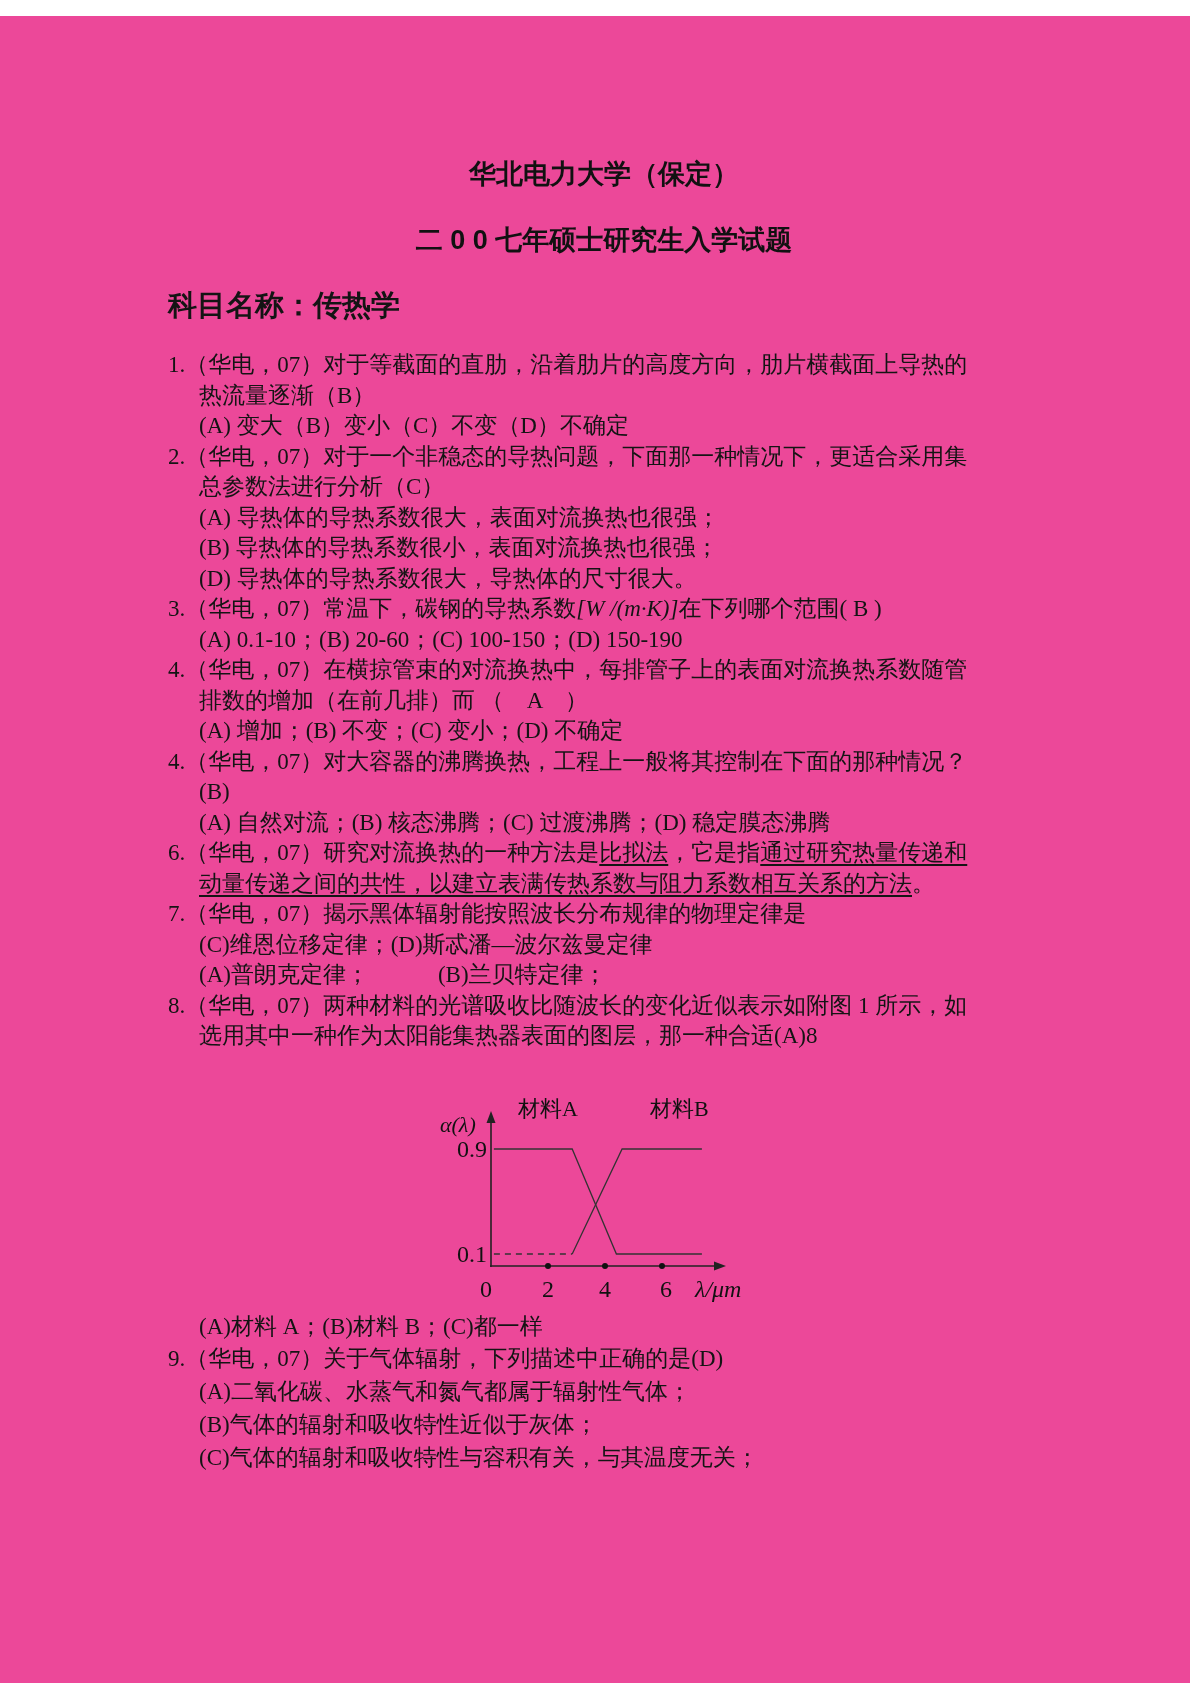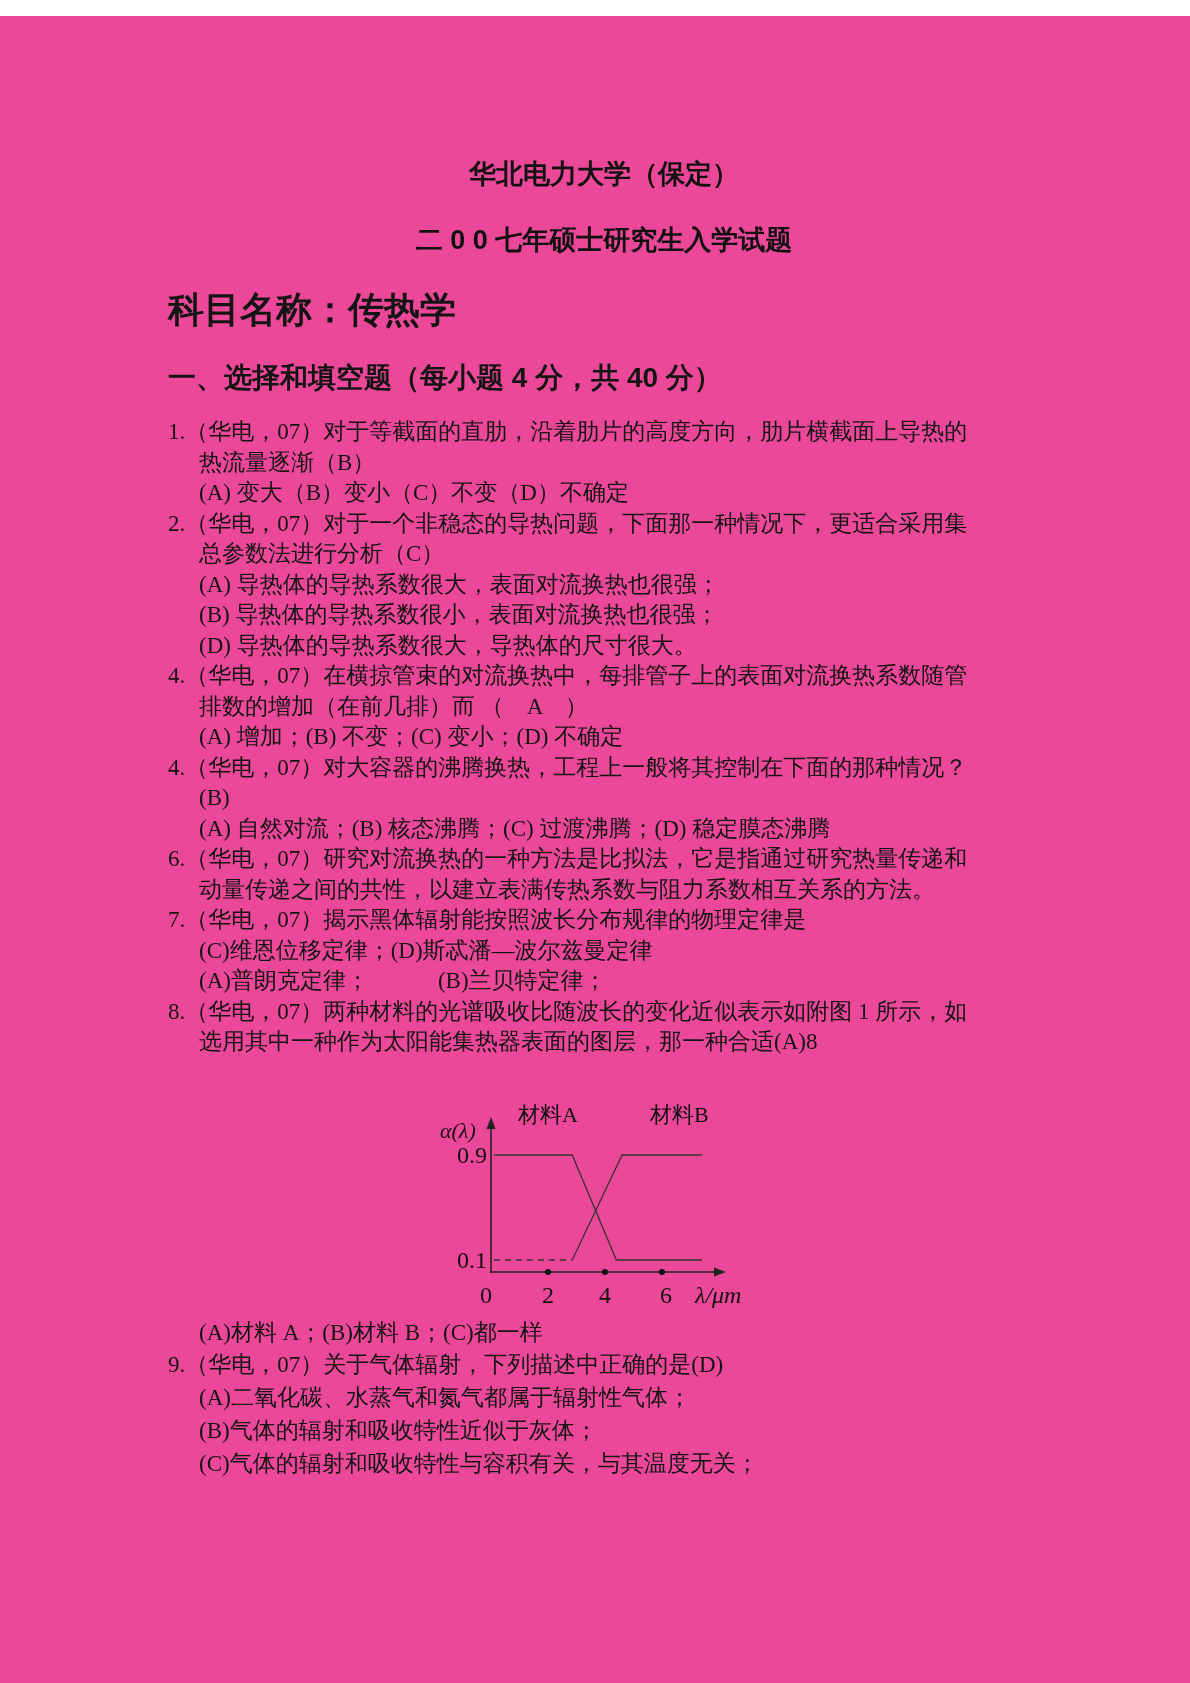--- a/index.html
+++ b/index.html
@@ -9,30 +9,30 @@
     position:relative; overflow:hidden; margin:16px auto;
   }
   .doc { padding:140px 150px 0 168px; }
 
   .title, .subtitle {
     text-align:center; font-family:"Liberation Sans", sans-serif;
     font-weight:bold; font-size:27px; margin:0; color:#111;
   }
   .title    { margin-bottom:30px; }
   .subtitle { margin-bottom:28px; }
-  .subject  { font-family:Liberation Serif, serif; font-weight:bold; font-size:36px; margin-bottom:24px; }
+  .subject  { font-family:Liberation Serif, serif; font-weight:bold; font-size:29px; margin-bottom:24px; }
   .section  { font-family:"Liberation Sans", sans-serif; font-weight:bold; font-size:28px; margin-bottom:20px; }
 
   .q  { margin:0; }
   .ln { font-size:23px; line-height:30.5px; white-space:pre; }
   .ind { margin-left:31px; }
   .q9 .ln { line-height:33px; }
 
   .math { font-style:italic; }
-  .ul { text-underline-offset:4px; }
+  .ul { text-decoration:underline; text-underline-offset:4px; }
 
   .chart { margin:38px 0 4px 262px; width:340px; height:218px; }
   .axis  { stroke:#222; stroke-width:1.6; fill:none; }
   .curve { stroke:#333; stroke-width:1.3; fill:none; }
   .dash  { stroke-dasharray:6 5; }
   .ah    { fill:#222; stroke:none; }
   .dot   { fill:#111; stroke:none; }
   .clabel { font-family:"Liberation Serif", serif; font-size:22px; fill:#111; }
   .cylab  { font-family:"Liberation Serif", serif; font-size:22px; font-style:italic; fill:#111; }
   .ctick  { font-family:"Liberation Serif", serif; font-size:24px; fill:#111; }
@@ -40,36 +40,39 @@
 </style>
 </head>
 <body>
 
 <div class="page">
   <div class="doc">
 
     <div class="title">华北电力大学（保定）</div>
     <div class="subtitle">二 0 0 七年硕士研究生入学试题</div>
     <div class="subject">科目名称：传热学</div>
-    <div class="section">一、选择和填空题（每小题 4 分，共 40 分）</div>
 
     <div class="q">
       <div class="ln">1.（华电，07）对于等截面的直肋，沿着肋片的高度方向，肋片横截面上导热的</div>
       <div class="ln ind">热流量逐渐（B）</div>
       <div class="ln ind">(A) 变大（B）变小（C）不变（D）不确定</div>
     </div>
 
     <div class="q">
       <div class="ln">2.（华电，07）对于一个非稳态的导热问题，下面那一种情况下，更适合采用集</div>
       <div class="ln ind">总参数法进行分析（C）</div>
       <div class="ln ind">(A) 导热体的导热系数很大，表面对流换热也很强；</div>
       <div class="ln ind">(B) 导热体的导热系数很小，表面对流换热也很强；</div>
       <div class="ln ind">(D) 导热体的导热系数很大，导热体的尺寸很大。</div>
     </div>
 
+    <div class="q">
+      <div class="ln"><span>3.（华电，07）常温下，碳钢的导热系数</span><span class="math">[W /(m·K)]</span><span>在下列哪个范围( B )</span></div>
+      <div class="ln ind">(A) 0.1-10；(B) 20-60；(C) 100-150；(D) 150-190</div>
+    </div>
 
     <div class="q">
       <div class="ln">4.（华电，07）在横掠管束的对流换热中，每排管子上的表面对流换热系数随管</div>
       <div class="ln ind">排数的增加（在前几排）而 （　A　）</div>
       <div class="ln ind">(A) 增加；(B) 不变；(C) 变小；(D) 不确定</div>
     </div>
 
     <div class="q">
       <div class="ln">4.（华电，07）对大容器的沸腾换热，工程上一般将其控制在下面的那种情况？</div>
       <div class="ln ind">(B)</div>

